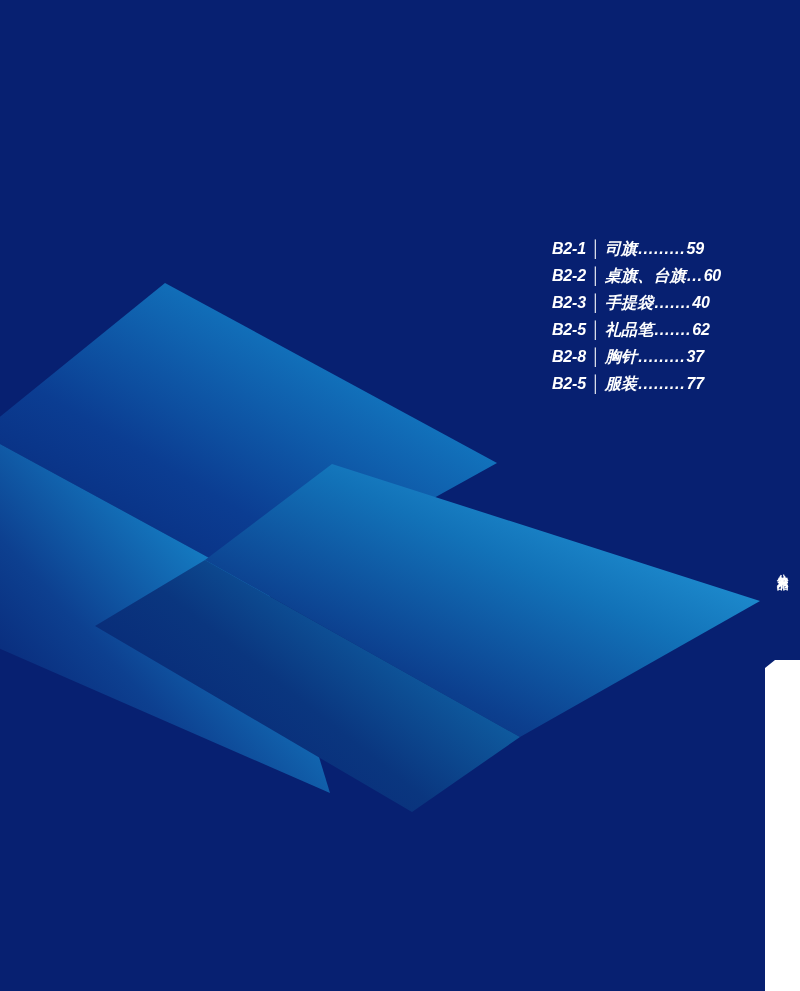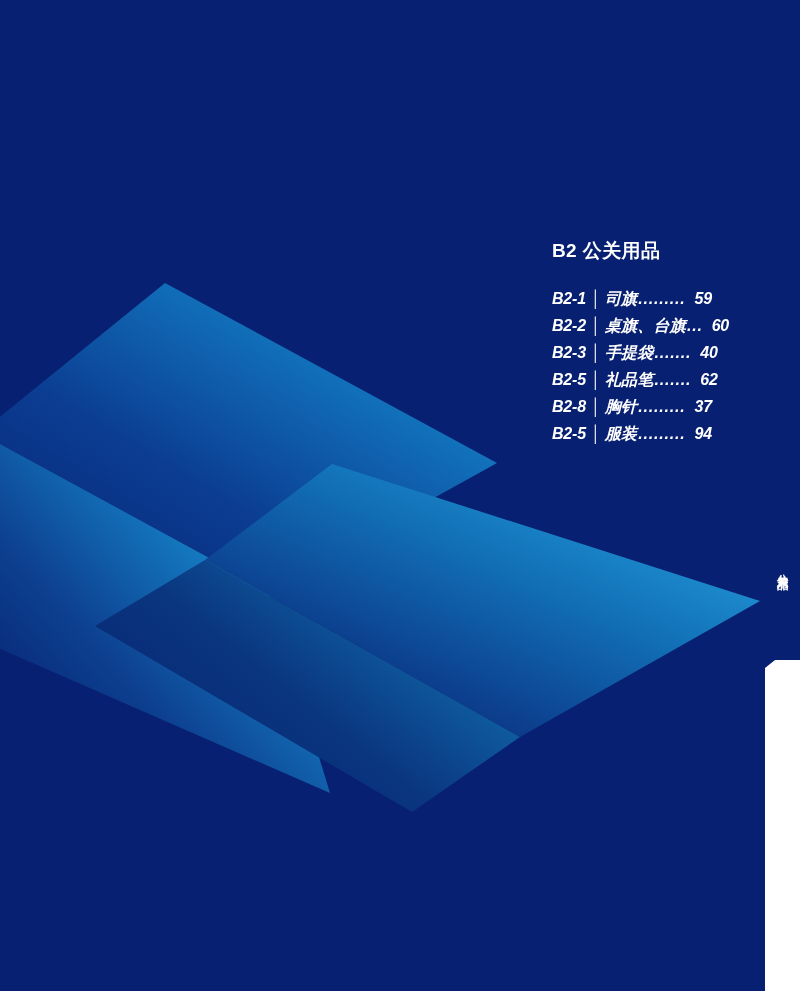--- a/index.html
+++ b/index.html
@@ -101,21 +101,20 @@
   }
   .toc-name {
     letter-spacing: 0.2px;
   }
   .toc-leader {
     letter-spacing: 0.8px;
     padding: 0 1px;
   }
   .toc-page {
     letter-spacing: -0.2px;
-    margin-left: 8px;
   }
 </style>
 </head>
 <body>
 
 <div id="page">
 
   <svg id="artwork" viewBox="0 0 800 991" preserveAspectRatio="none" aria-hidden="true">
     <defs>
       <linearGradient id="gradA" x1="0" y1="1" x2="1" y2="0">
@@ -151,21 +150,20 @@
     </g>
 
     <g>
       <polygon points="332,464 760,601 520,737 205,560" fill="url(#gradB)"></polygon>
       <polygon points="205,560 520,737 412,812 95,626" fill="url(#gradD)"></polygon>
     </g>
   </svg>
 
   <div id="content">
 
-    <h1 id="page-title">B2 公关用品</h1>
 
     <ul id="toc-list">
 
       <li class="toc-row">
         <span class="toc-code">B2-1</span>
         <span class="toc-sep">│</span>
         <span class="toc-name">司旗</span>
         <span class="toc-leader">.........</span>
         <span class="toc-page">59</span>
       </li>
@@ -200,21 +198,21 @@
         <span class="toc-name">胸针</span>
         <span class="toc-leader">.........</span>
         <span class="toc-page">37</span>
       </li>
 
       <li class="toc-row">
         <span class="toc-code">B2-5</span>
         <span class="toc-sep">│</span>
         <span class="toc-name">服装</span>
         <span class="toc-leader">.........</span>
-        <span class="toc-page">94</span>
+        <span class="toc-page">77</span>
       </li>
 
     </ul>
   </div>
 
   <div id="side-tab">
     <span id="side-tab-label">公关用品</span>
   </div>
 
   <div id="white-cut"></div>

